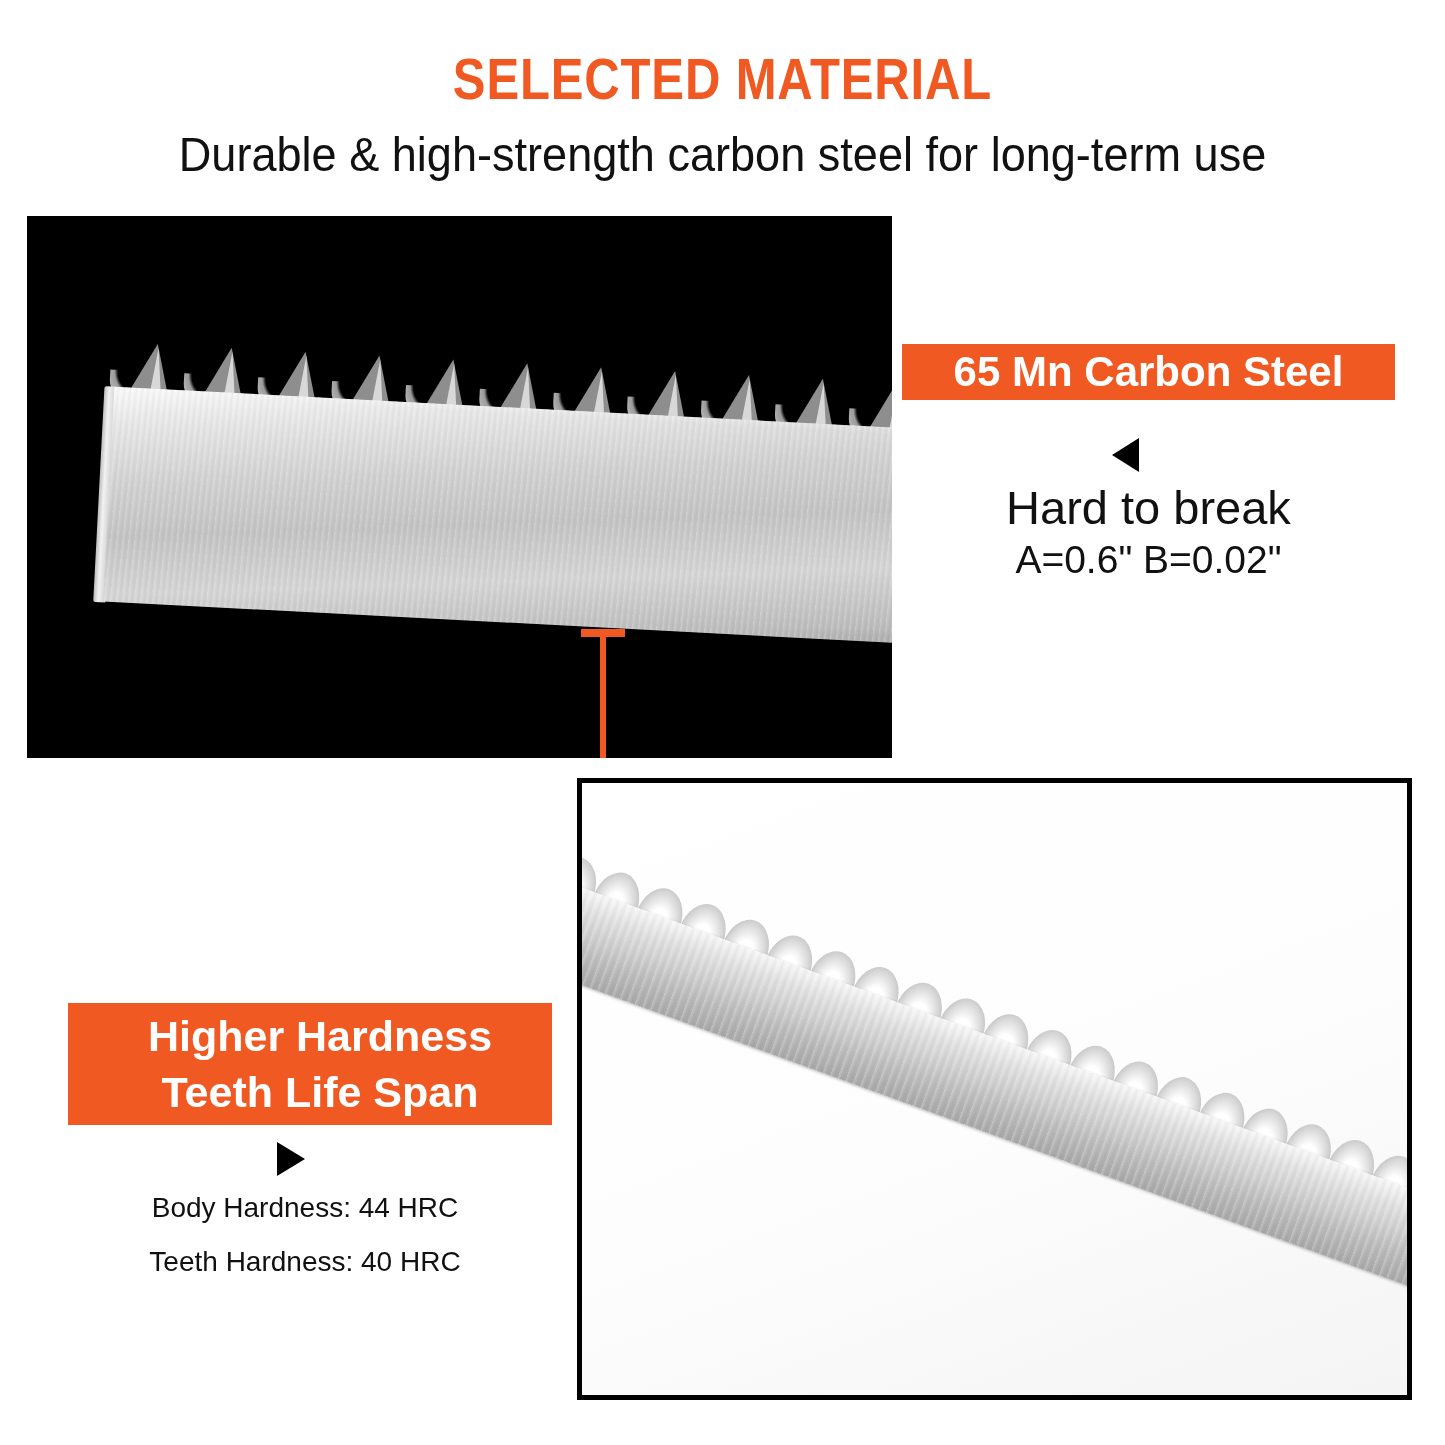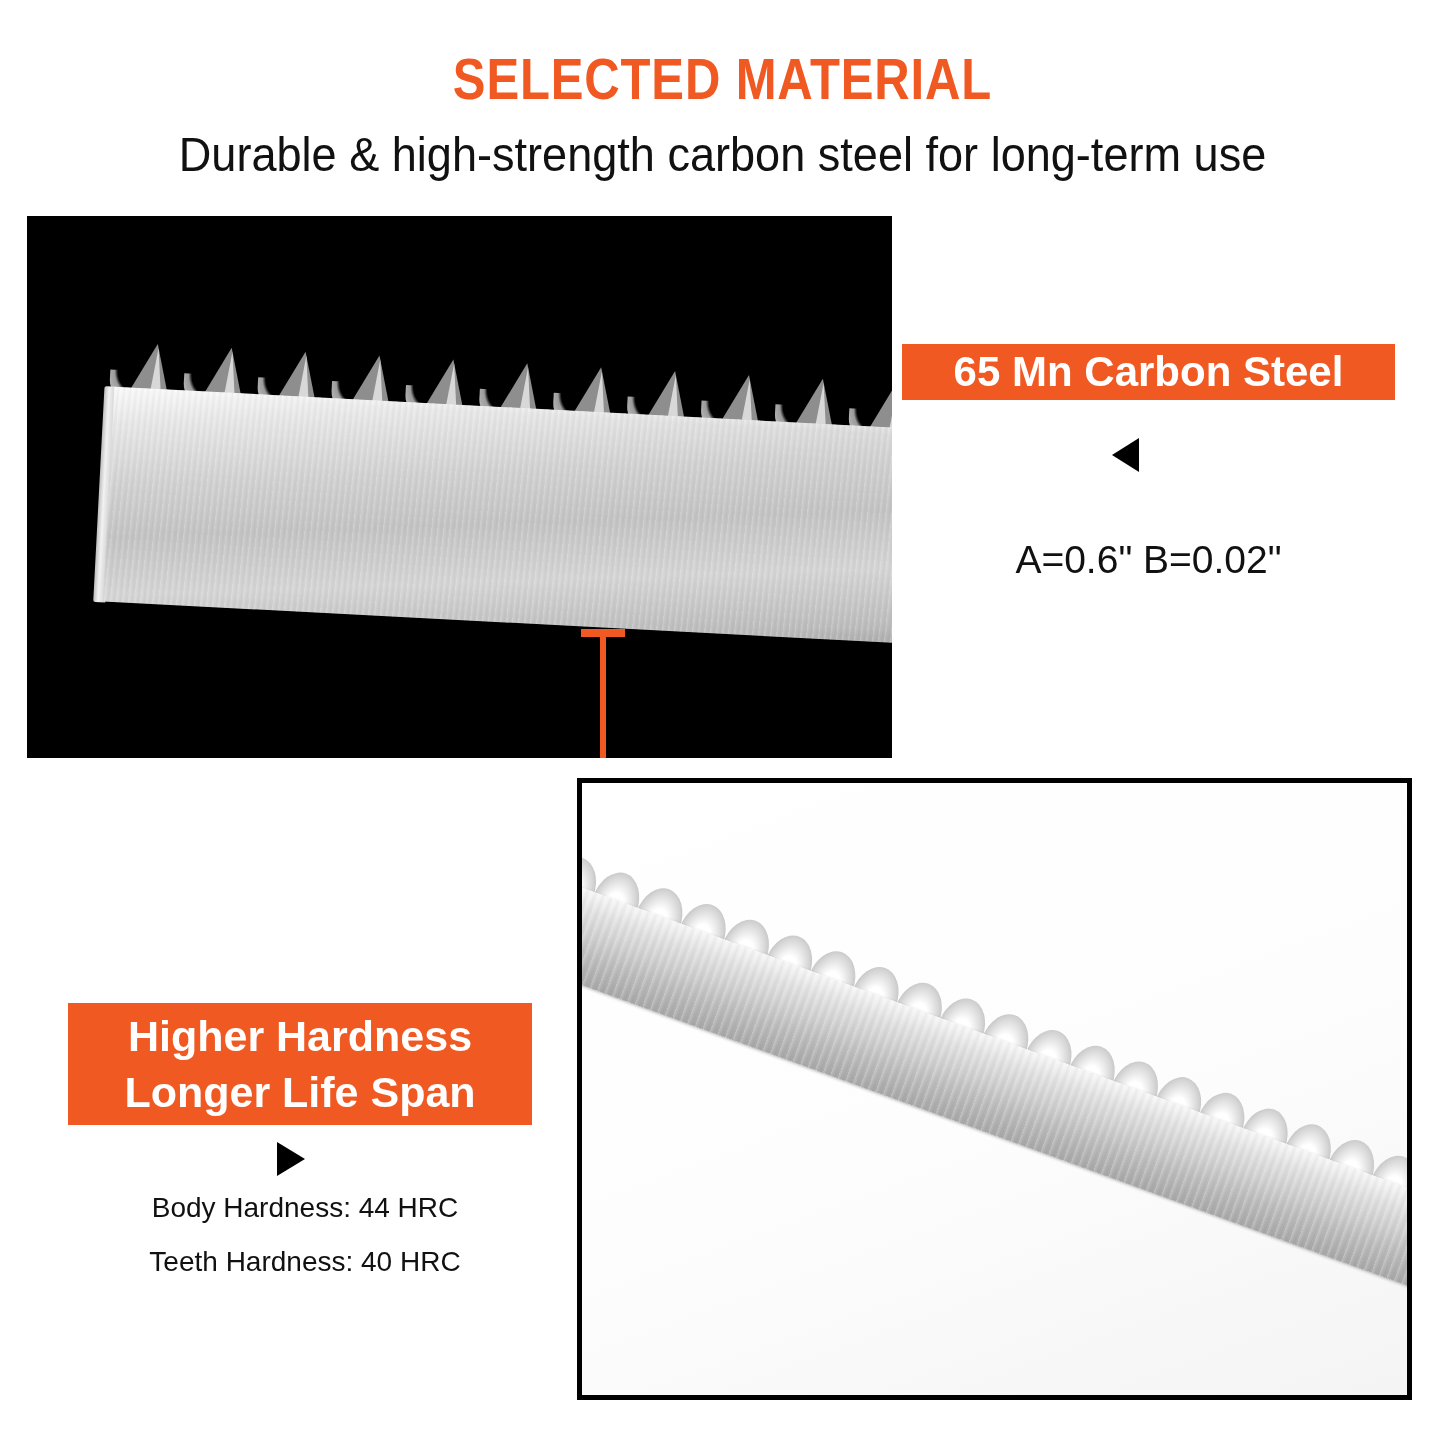--- a/index.html
+++ b/index.html
@@ -185,20 +185,21 @@
   
   #hard-badge {
     position: absolute;
     left: 68px; top: 1003px;
     width: 464px; height: 122px;
     background: #F05A22;
     display: flex;
     flex-direction: column;
     align-items: center;
     justify-content: center;
+    padding-left: 20px;
   }
   #hard-badge div {
     color: #FFFFFF;
     font-weight: bold;
     font-size: 43px;
     line-height: 56px;
     white-space: nowrap;
   }
   #hard-arrow {
     position: absolute;
@@ -347,25 +348,26 @@
     </div>
 
     <div id="dim-a"></div>
 
   </div>
 
   <div id="steel-badge">
     <span>65 Mn Carbon Steel</span>
   </div>
   <div id="steel-arrow"></div>
+  <div id="hard-break">Hard to break</div>
   <div id="ab-values">A=0.6"  B=0.02"</div>
 
   <div id="hard-badge">
     <div>Higher Hardness</div>
-    <div>Longer Life Span</div>
+    <div>Teeth Life Span</div>
   </div>
   <div id="hard-arrow"></div>
   <div id="body-hardness">Body Hardness: 44 HRC</div>
   <div id="teeth-hardness">Teeth Hardness: 40 HRC</div>
 
   <div id="tester-panel">
     <div class="panel-bg"></div>
 
     <div class="saw-wrap">
       <div class="saw-teeth" id="saw-teeth-row">

